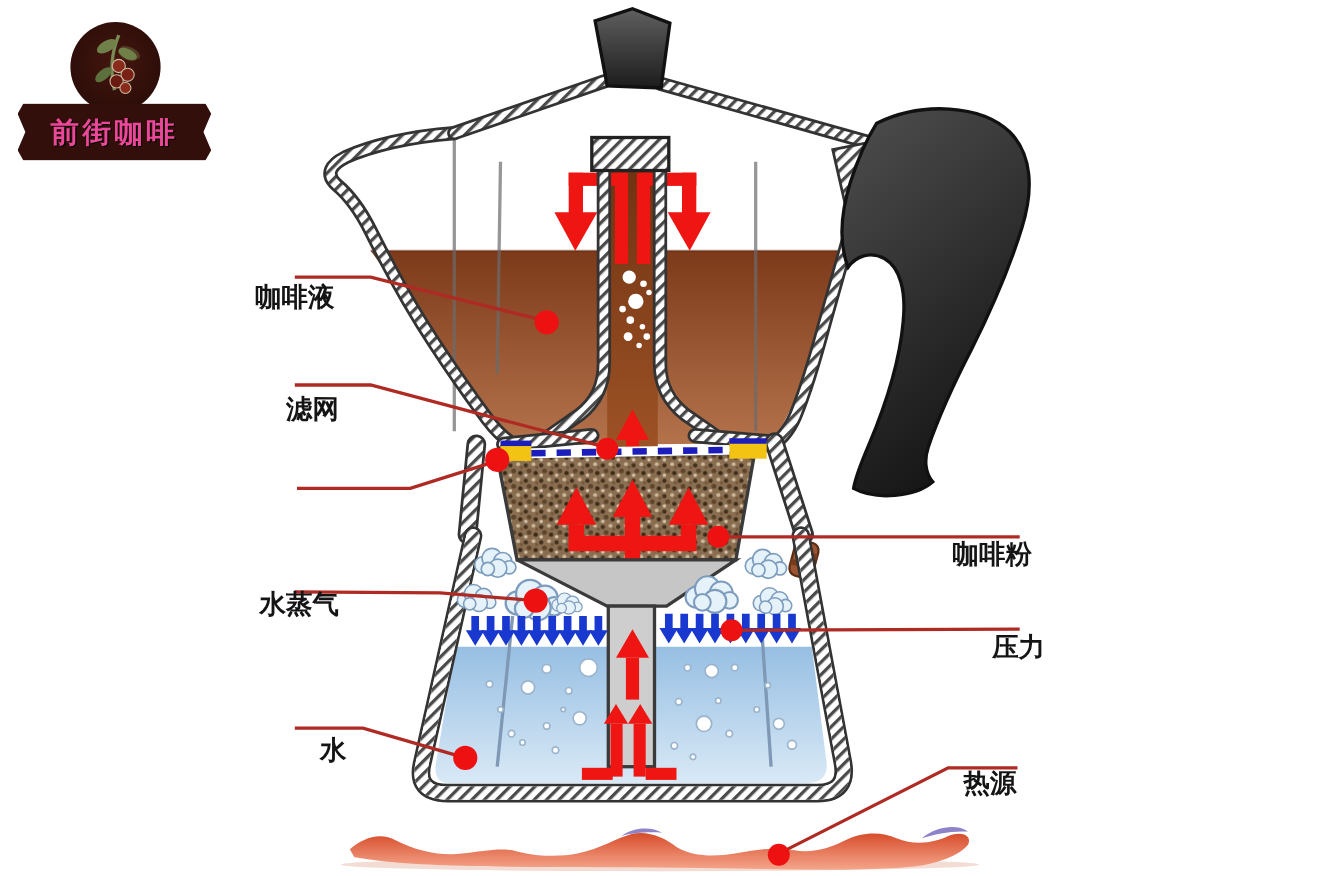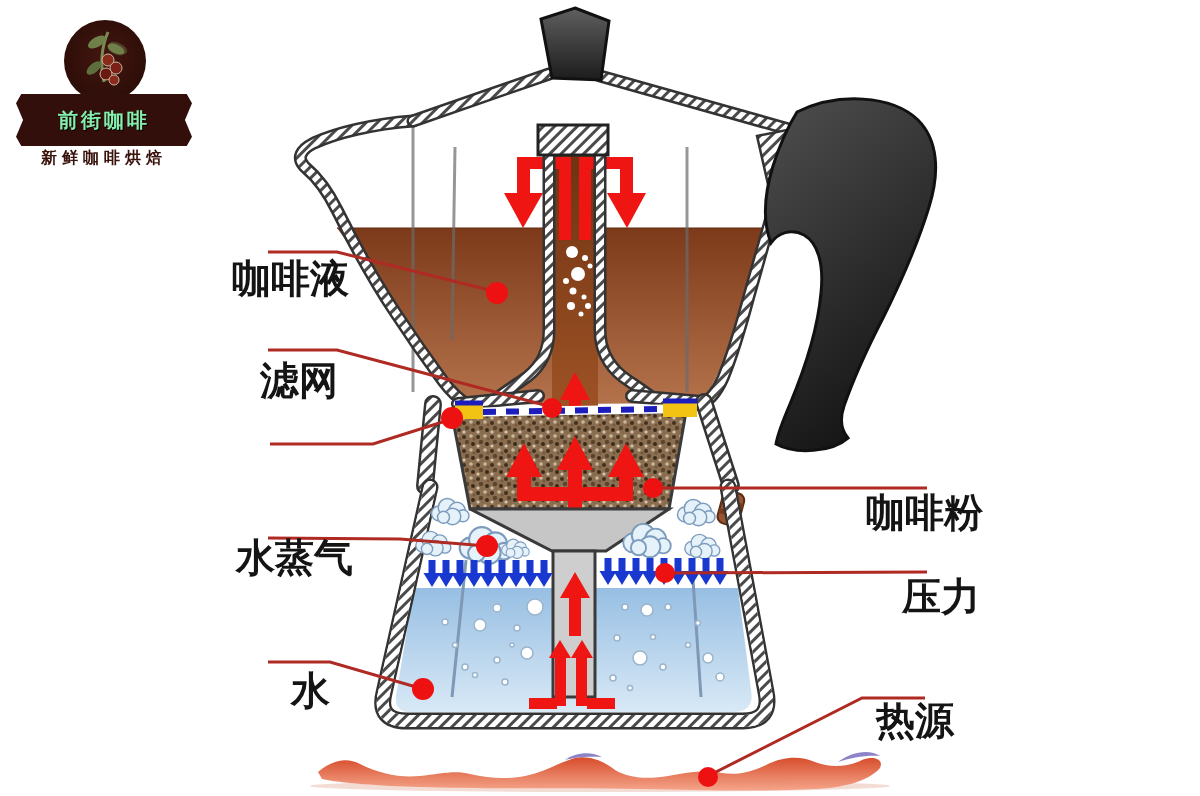--- a/index.html
+++ b/index.html
@@ -1,28 +1,28 @@
 <!DOCTYPE html>
 <html><head>
 <meta charset="utf-8">
 <style>
   html,body{margin:0;padding:0;background:#ffffff;}
   .stage{position:relative;width:1200px;height:796px;background:#ffffff;overflow:hidden;
          font-family:"Liberation Serif","DejaVu Serif",serif;}
   .stage svg{position:absolute;left:0;top:0;}
-  .diagram-label{position:absolute;font-size:39px;font-weight:bold;color:#141414;
+  .diagram-label{position:absolute;font-size:24px;font-weight:bold;color:#141414;
                  white-space:nowrap;line-height:1.1;}
   
   .logo{position:absolute;left:10px;top:8px;width:188px;height:158px;}
   .logo-circle{position:absolute;left:54px;top:12px;width:82px;height:82px;border-radius:50%;
                background:radial-gradient(circle at 50% 45%, #44160f 0%, #2c0d08 75%);z-index:1;}
   .logo-banner{position:absolute;left:6px;top:86px;width:176px;height:52px;background:#330f0b;z-index:2;
                clip-path:polygon(3% 0%,97% 0%,100% 18%,96% 50%,100% 82%,97% 100%,3% 100%,0% 82%,4% 50%,0% 18%);
                display:flex;align-items:center;justify-content:center;}
-  .logo-title{color:#86efac;font-size:20px;font-weight:bold;letter-spacing:3px;text-shadow:1px 1px 0 #000;}
+  .logo-title{color:#ec4899;font-size:26px;font-weight:bold;letter-spacing:3px;text-shadow:1px 1px 0 #000;}
   .logo-subtitle{position:absolute;left:0;top:140px;width:100%;text-align:center;color:#3a120c;
                  font-size:16px;font-weight:bold;letter-spacing:5px;z-index:2;}
 </style>
 </head>
 <body>
 
 <div class="stage">
 
 <svg width="1200" height="796" viewBox="0 0 1200 796">
   <defs>
@@ -314,16 +314,15 @@
       <ellipse cx="30" cy="48" rx="9" ry="4.5" fill="#5e6f3e" transform="rotate(-40 30 48)"></ellipse>
       <circle cx="44" cy="40" r="6" fill="#8a2a1a" stroke="#c8b8a0" stroke-width="1"></circle>
       <circle cx="52" cy="48" r="6" fill="#7a2015" stroke="#c8b8a0" stroke-width="1"></circle>
       <circle cx="42" cy="54" r="6" fill="#6a1a10" stroke="#c8b8a0" stroke-width="1"></circle>
       <circle cx="50" cy="60" r="5" fill="#8a2a1a" stroke="#c8b8a0" stroke-width="1"></circle>
     </svg>
   </div>
   <div class="logo-banner">
     <span class="logo-title">前街咖啡</span>
   </div>
-  <div class="logo-subtitle">新鲜咖啡烘焙</div>
 </div>
 
 </div>
 
 </body></html>

